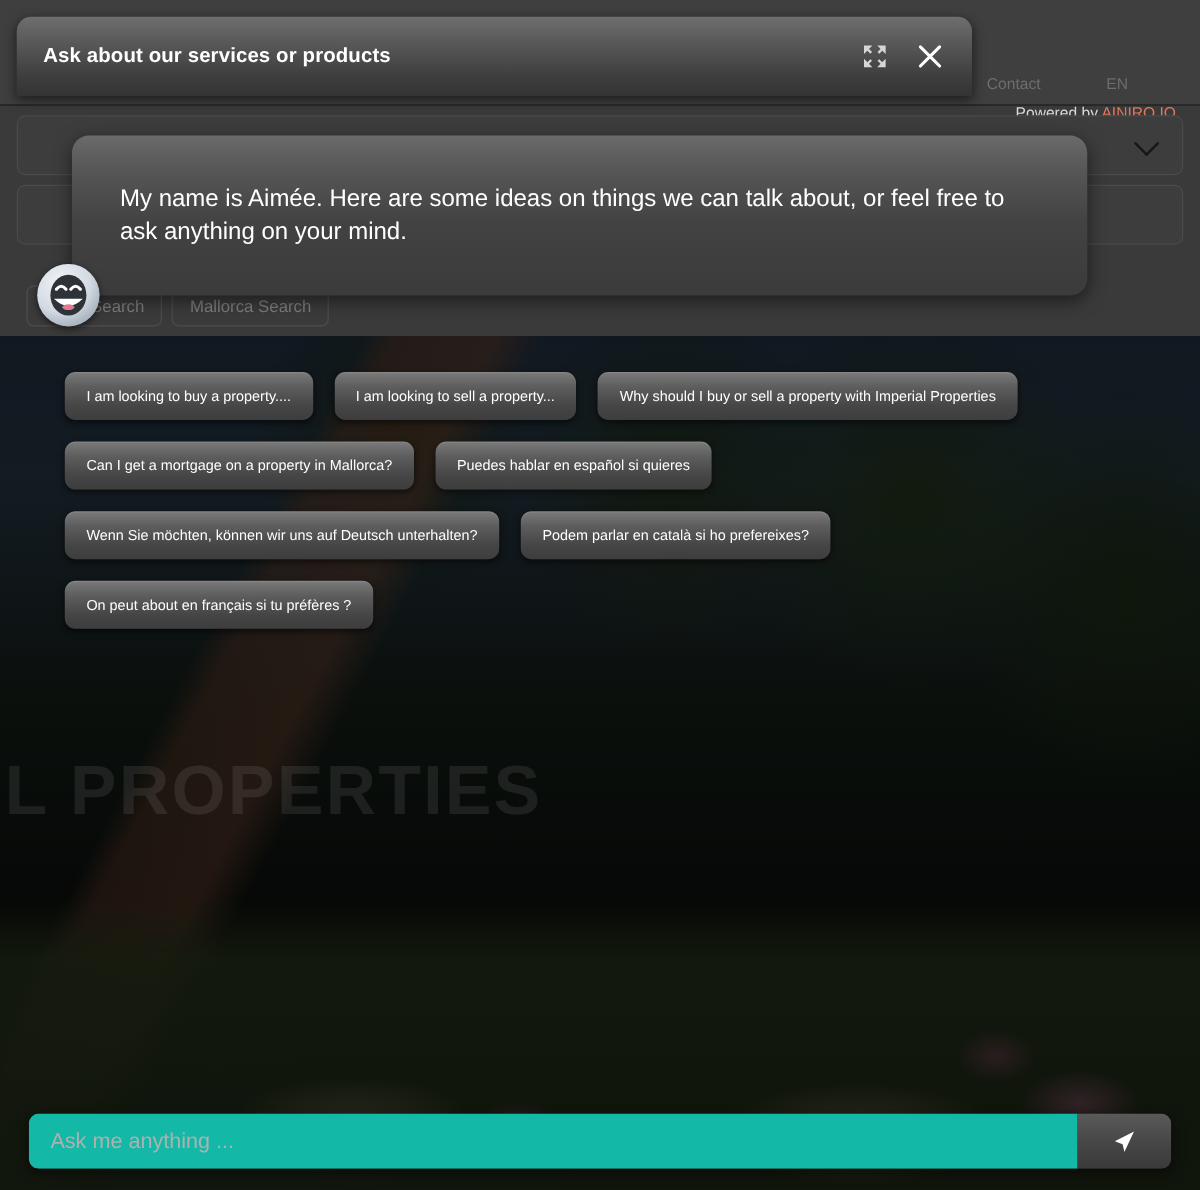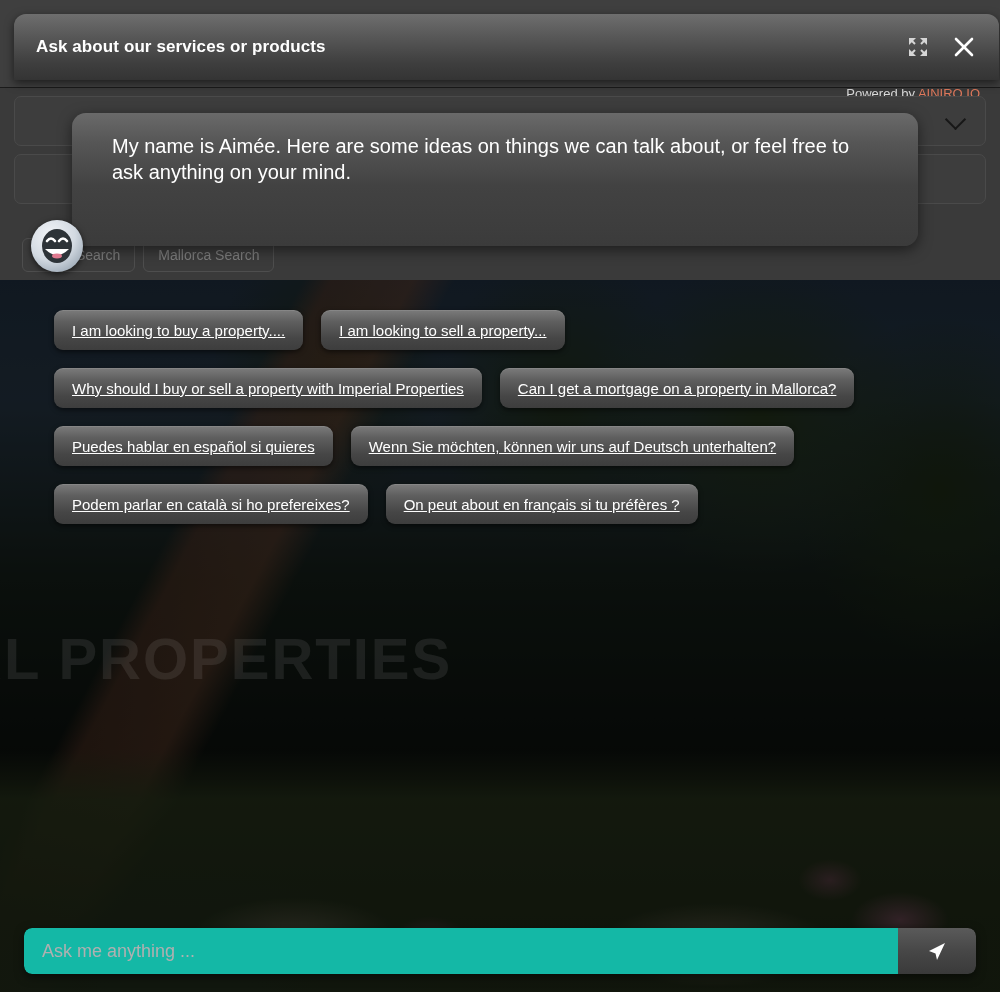--- a/index.html
+++ b/index.html
@@ -150,21 +150,21 @@
     position: absolute;
     left: 0; top: 0;
     width: 1000px;
     height: 992px;
     pointer-events: none;
   }
 
   .chat-header {
     position: absolute;
     left: 14px; top: 14px;
-    width: 985px;
+    width: 796px;
     height: 66px;
     border-radius: 12px 12px 0 0;
     background: linear-gradient(to bottom, #6e6e6e 0%, #575757 35%, #3e3e3e 75%, #343434 100%);
     box-shadow: 0 3px 10px rgba(0,0,0,.55);
     display: flex;
     align-items: center;
     padding: 0 22px;
     pointer-events: auto;
   }
   .chat-title {
@@ -184,27 +184,28 @@
     display: flex;
     align-items: center;
     justify-content: center;
     cursor: pointer;
   }
   .hdr-btn svg { display: block; }
 
   
   .greeting-bubble {
     position: absolute;
-    left: 72px; top: 113px;
+    left: 60px; top: 113px;
     width: 846px;
     min-height: 133px;
     border-radius: 14px;
     background: linear-gradient(to bottom, #6a6a6a 0%, #565656 22%, #424242 55%, #3b3b3b 100%);
     box-shadow: 0 4px 14px rgba(0,0,0,.5);
     display: flex;
+    align-items: center;
     padding: 20px 40px;
     pointer-events: auto;
   }
   .greeting-text {
     font-size: 20px;
     line-height: 1.32;
     color: #ffffff;
   }
 
   .avatar {
@@ -233,24 +234,23 @@
   }
   .chip {
     height: 40px;
     padding: 0 18px;
     display: flex;
     align-items: center;
     border-radius: 9px;
     background: linear-gradient(to bottom, #7b7b7b 0%, #5e5e5e 30%, #464646 70%, #3d3d3d 100%);
     box-shadow: 0 2px 5px rgba(0,0,0,.55), inset 0 1px 0 rgba(255,255,255,.09);
     color: #ffffff;
-    font-size: 15px;
+    font-size: 12px;
     white-space: nowrap;
     cursor: pointer;
-    text-decoration: underline;
   }
 
   
   .composer {
     position: absolute;
     left: 24px; bottom: 18px;
     width: 952px;
     height: 46px;
     display: flex;
     border-radius: 8px;

